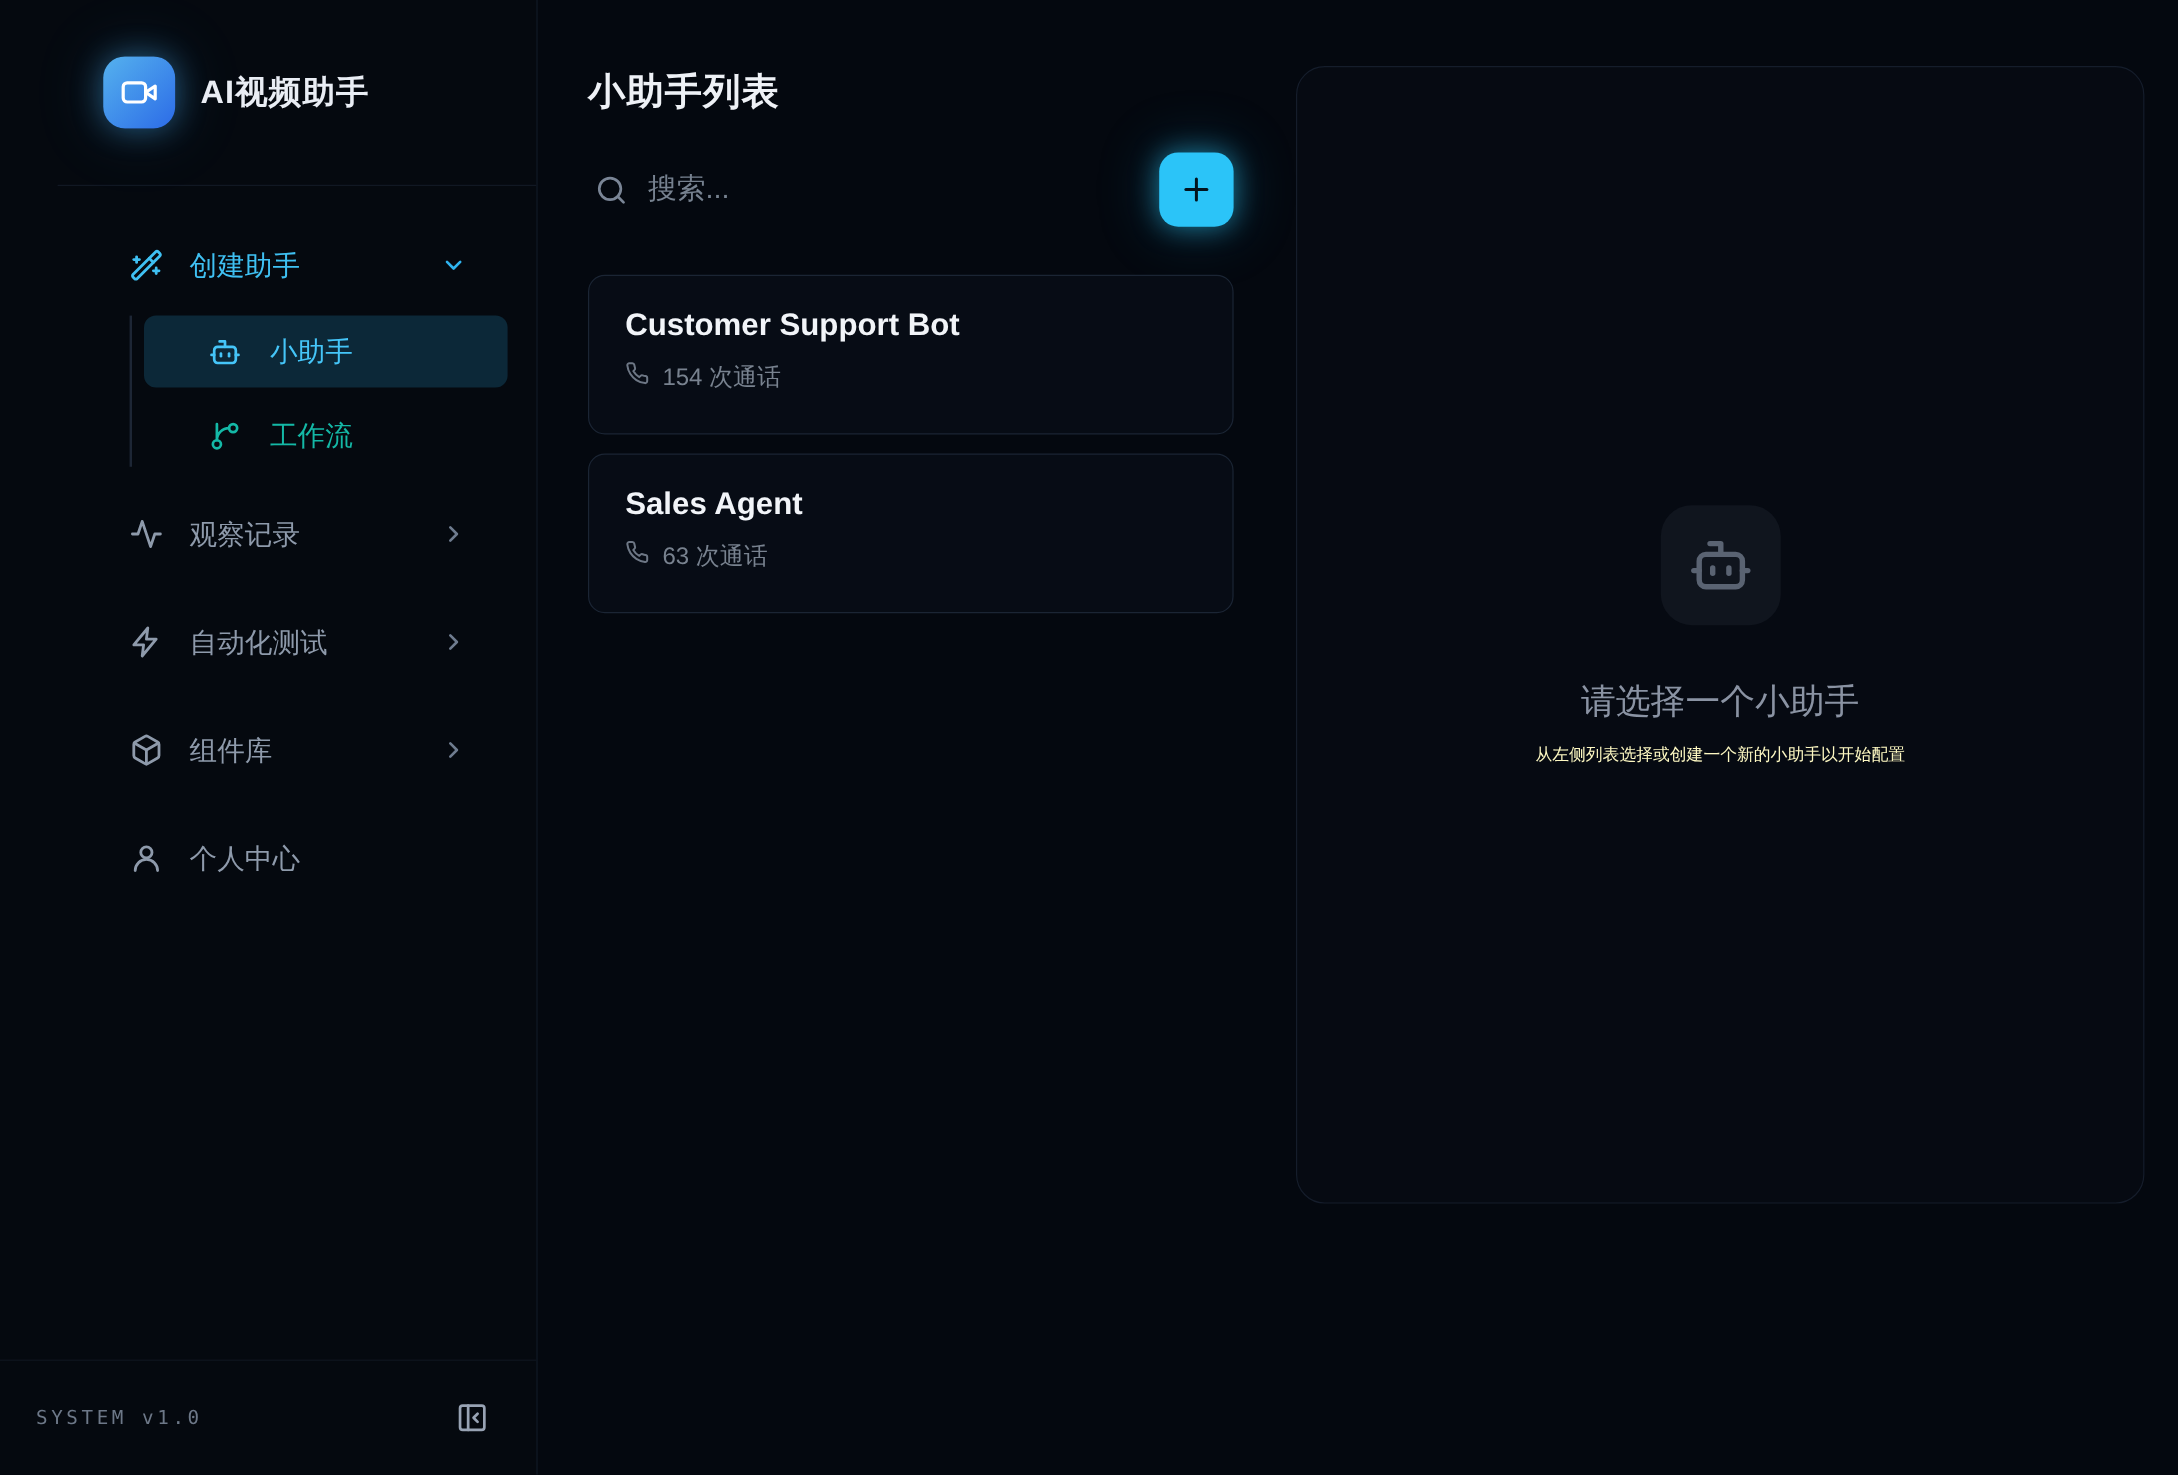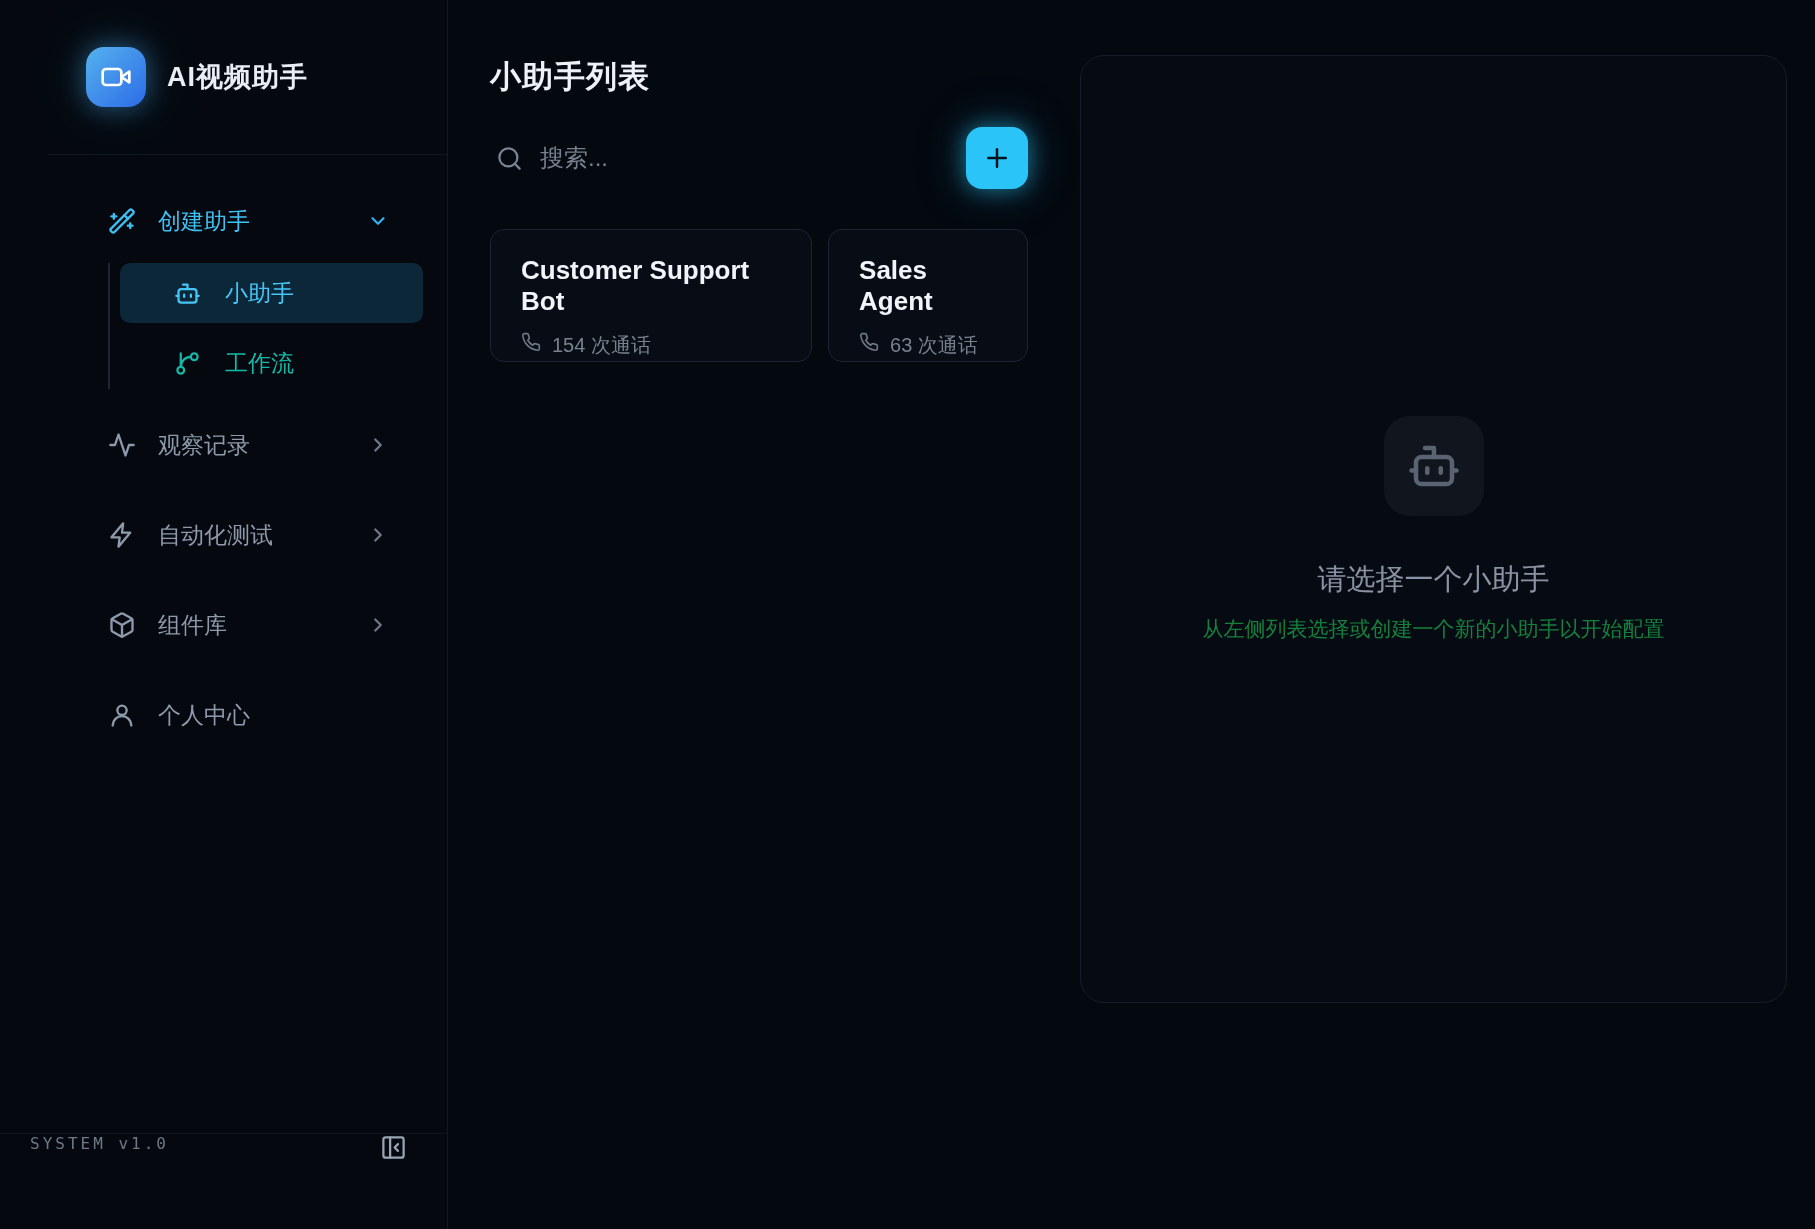--- a/index.html
+++ b/index.html
@@ -69,21 +69,21 @@
   .sub-item.active {
     height:60px;
     background:#0c2838;
     color:#45c5f8;
   }
   .sub-item + .sub-item { margin-top:14px; }
 
   .side-footer {
     position:absolute; left:0; right:0; bottom:0; height:96px;
     border-top:1px solid #0f1620;
-    display:flex; align-items:flex-start; justify-content:space-between;
+    display:flex; align-items:center; justify-content:space-between;
     padding:0 40px 0 30px;
   }
   .version {
     font-family:"DejaVu Sans Mono", monospace;
     font-size:16px; letter-spacing:3px; color:#6d7888;
   }
   .collapse-btn { width:27px; height:27px; color:#98a3b4; cursor:pointer; background:none; border:none; padding:0; }
 
   
   .list-col { position:absolute; left:490px; top:0; width:538px; }
@@ -101,21 +101,21 @@
   .search-input::placeholder { color:#76818f; }
   .add-btn {
     width:62px; height:62px; border-radius:16px; border:none;
     background:#2bc4f8;
     display:flex; align-items:center; justify-content:center;
     cursor:pointer; flex:none;
     box-shadow:0 0 22px rgba(43,196,248,.55), 0 0 52px rgba(43,196,248,.25);
   }
   .add-btn svg { width:30px; height:30px; color:#03131d; }
 
-  .cards { margin-top:40px; display:flex; flex-direction:row; gap:16px; }
+  .cards { margin-top:40px; display:flex; flex-direction:column; gap:16px; }
   .card {
     height:133px; border-radius:14px;
     border:1px solid #1b2534; background:#070c15;
     padding:25px 30px; cursor:pointer;
   }
   .card-name { font-size:26px; font-weight:700; color:#f1f4f8; }
   .card-meta {
     margin-top:15px; display:flex; align-items:flex-start; gap:11px;
     color:#78828f; font-size:20px;
   }
@@ -129,21 +129,21 @@
     display:flex; align-items:center; justify-content:center;
   }
   .empty-state { display:flex; flex-direction:column; align-items:center; text-align:center; }
   .empty-tile {
     width:100px; height:100px; border-radius:26px;
     background:#10151e;
     display:flex; align-items:center; justify-content:center;
   }
   .empty-tile svg { width:54px; height:54px; color:#5a6372; }
   .empty-title { margin-top:44px; font-size:29px; color:#8a93a3; }
-  .empty-subtitle { margin-top:15px; font-size:21px; color:#15803d; }
+  .empty-subtitle { margin-top:15px; font-size:14px; color:#fef9c3; }
 </style>
 </head>
 <body>
 
 <aside class="sidebar">
   <div class="side-header">
     <div class="logo">
       <svg width="32" height="32" viewBox="0 0 24 24" fill="none" stroke="#ffffff" stroke-width="2" stroke-linecap="round" stroke-linejoin="round">
         <path d="m22 8-6 4 6 4V8Z"></path>
           <rect width="14" height="12" x="2" y="6" rx="2.5"></rect>

